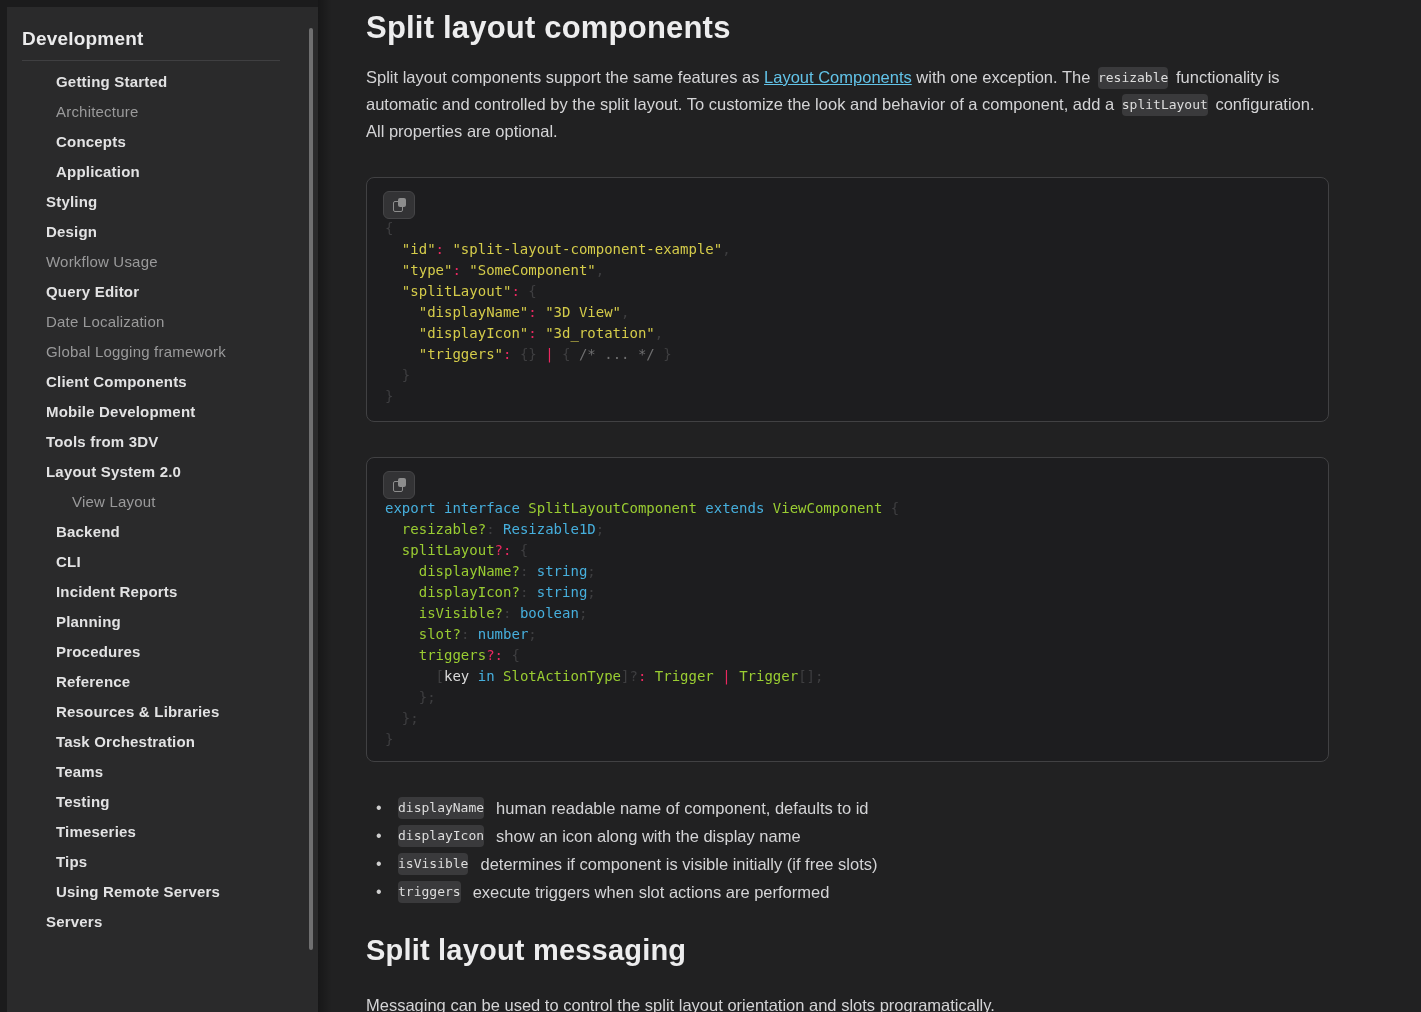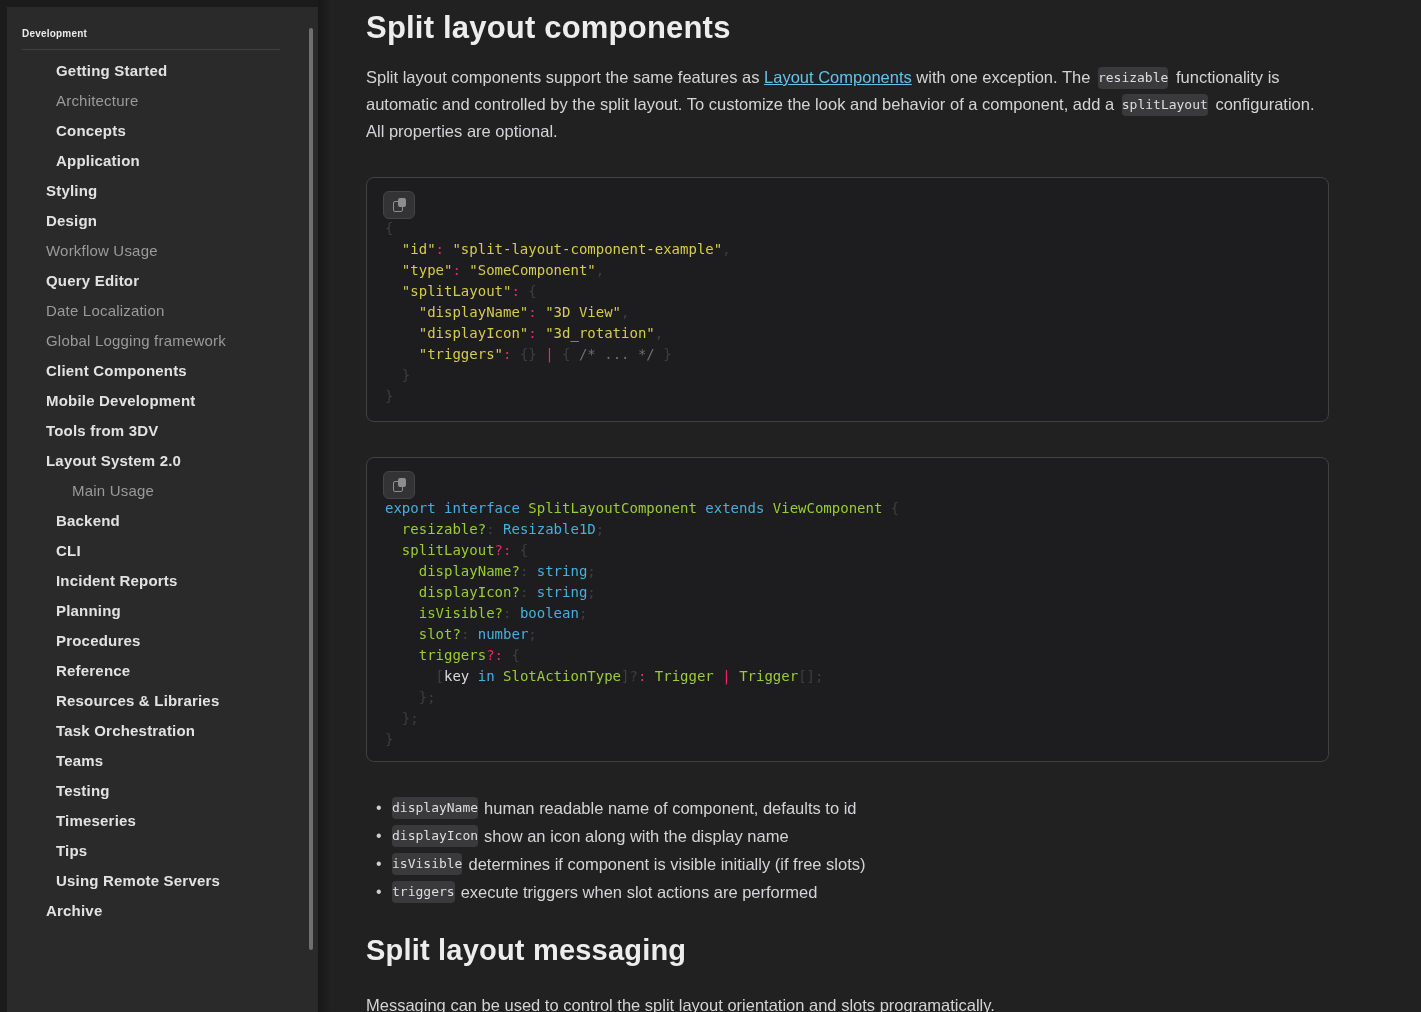--- a/index.html
+++ b/index.html
@@ -13,21 +13,21 @@
 
   
   .sidebar {
     position:absolute; left:0; top:0; width:318px; height:1012px;
     background:var(--sidebar-bg,#2a2a2b);
   }
   .edge-left { position:absolute; left:0; top:0; width:7px; height:100%; background:#1b1b1c; }
   .edge-top  { position:absolute; left:0; top:0; width:100%; height:7px; background:#1b1b1c; }
   .nav-scroll { position:absolute; left:0; top:0; width:306px; height:982px; overflow:hidden; }
   .nav-header {
-    margin:28px 0 0 22px; font-size:10px; font-weight:700; color:#ebebec; letter-spacing:.2px;
+    margin:28px 0 0 22px; font-size:19px; font-weight:700; color:#ebebec; letter-spacing:.2px;
   }
   .nav-divider { margin:10px 0 6px 22px; width:258px; height:1px; background:#3f3f41; }
   .nav-item {
     height:30px; line-height:30px; font-size:15px; letter-spacing:.2px;
     white-space:nowrap; cursor:pointer;
   }
   .nav-item.bold { font-weight:700; color:#e2e2e3; }
   .nav-item.dim  { font-weight:400; color:#9a9a9b; }
   .nav-item.lvl1 { padding-left:22px;margin-left:34px; }
   .nav-item.lvl2 { padding-left:46px; }
@@ -94,21 +94,21 @@
   .tk-g { color:var(--green,#9acd32); }
   .tk-d { color:var(--dim,#3e3e40); }
   .tk-c { color:var(--comment,#6f6f70); }
   .tk-w { color:#dadada; }
   .tk-t { color:#c8c8c8; }
 
   .bullets { position:absolute; left:48px; top:794px; width:920px; list-style:none; }
   .bullet-row { display:flex; align-items:center; height:28px; }
   .bullet-dot { width:26px; color:#cfcfcf; font-size:16px; padding-left:10px; }
   .bullet-text { font-size:16.5px; color:#d4d4d6; margin-left:6px; }
-  .bullet-row .chip { margin:0; }
+  .bullet-row .chip { margin:6px; }
 
   .h2-title {
     position:absolute; left:48px; top:934px;
     font-size:29px; font-weight:600; color:#ededee; letter-spacing:.2px;
   }
   .outro {
     position:absolute; left:48px; top:992px; width:952px;
     font-size:16.5px; line-height:27px; color:#d4d4d6;
   }
 </style>
@@ -131,35 +131,35 @@
           <div class="nav-item lvl2 bold">Styling</div>
           <div class="nav-item lvl2 bold">Design</div>
           <div class="nav-item lvl2 dim">Workflow Usage</div>
           <div class="nav-item lvl2 bold">Query Editor</div>
           <div class="nav-item lvl2 dim">Date Localization</div>
           <div class="nav-item lvl2 dim">Global Logging framework</div>
           <div class="nav-item lvl2 bold">Client Components</div>
           <div class="nav-item lvl2 bold">Mobile Development</div>
           <div class="nav-item lvl2 bold">Tools from 3DV</div>
           <div class="nav-item lvl2 bold">Layout System 2.0</div>
-          <div class="nav-item lvl3 dim">Main Usage</div>
+          <div class="nav-item lvl3 dim">View Layout</div>
           <div class="nav-item lvl1 bold">Backend</div>
           <div class="nav-item lvl1 bold">CLI</div>
           <div class="nav-item lvl1 bold">Incident Reports</div>
           <div class="nav-item lvl1 bold">Planning</div>
           <div class="nav-item lvl1 bold">Procedures</div>
           <div class="nav-item lvl1 bold">Reference</div>
           <div class="nav-item lvl1 bold">Resources &amp; Libraries</div>
           <div class="nav-item lvl1 bold">Task Orchestration</div>
           <div class="nav-item lvl1 bold">Teams</div>
           <div class="nav-item lvl1 bold">Testing</div>
           <div class="nav-item lvl1 bold">Timeseries</div>
           <div class="nav-item lvl1 bold">Tips</div>
           <div class="nav-item lvl1 bold">Using Remote Servers</div>
-          <div class="nav-item lvl2 bold">Archive</div>
+          <div class="nav-item lvl2 bold">Servers</div>
         </nav>
     </div>
     <div class="sb-thumb"></div>
   </aside>
 
   <main class="content">
     <h1 class="page-title">Split layout components</h1>
 
     <p class="intro"><span>Split layout components support the same features as </span><a class="link">Layout Components</a><span> with one exception. The </span><code class="chip">resizable</code><span> functionality is automatic and controlled by the split layout. To customize the look and behavior of a component, add a </span><code class="chip">splitLayout</code><span> configuration. All properties are optional.</span></p>
 

